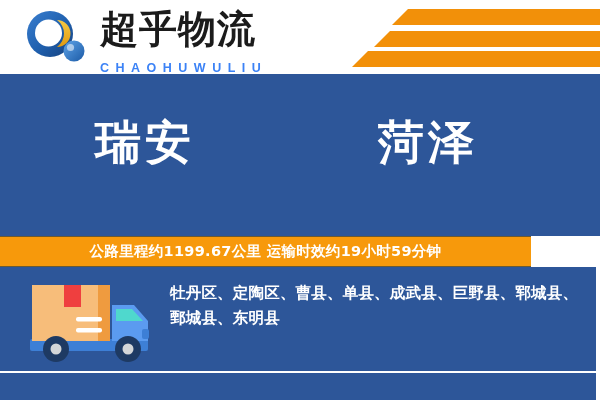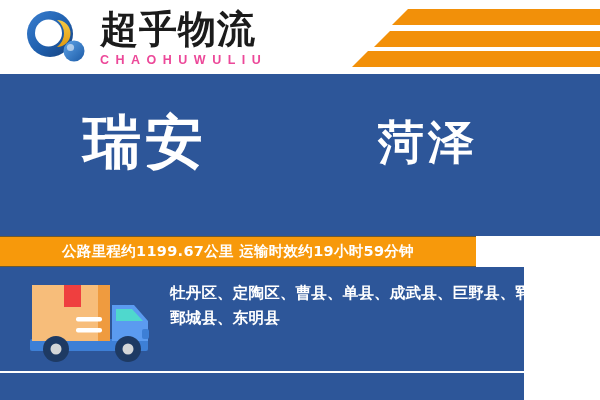--- a/index.html
+++ b/index.html
@@ -30,23 +30,23 @@
     position:absolute; left:100px; top:6px;
   }
   #brand-cn {
     font-family:"DejaVu Sans", sans-serif;
     font-size:38px; font-weight:bold; color:#1b1b1b;
     letter-spacing:1px; line-height:46px;
     white-space:nowrap;
   }
   #brand-en {
     font-family:"Liberation Sans", sans-serif;
-    font-size:12.5px; font-weight:bold; color:#ec4899;
+    font-size:12.5px; font-weight:bold; color:#3b82f6;
     letter-spacing:6.5px; line-height:16px;
-    margin-top:0px; white-space:nowrap;
+    margin-top:8px; white-space:nowrap;
   }
   .stripe {
     position:absolute; height:16px;
     background:#f29009;
   }
   #stripe-1 { top:9px;  left:392px; width:208px;
               clip-path:polygon(16px 0, 100% 0, 100% 100%, 0 100%); }
   #stripe-2 { top:31px; left:374px; width:226px;
               clip-path:polygon(16px 0, 100% 0, 100% 100%, 0 100%); }
   #stripe-3 { top:51px; left:352px; width:248px;
@@ -56,21 +56,21 @@
   #route-panel {
     position:absolute; left:0; top:72px;
     width:600px; height:164px;
     background:#2d5699;
     border-top:2px solid #ffffff;
   }
   #city-from {
     position:absolute; left:60px; top:40px;
     width:170px; text-align:center;
     font-family:"DejaVu Sans", sans-serif;
-    font-size:58px; font-weight:bold; color:#ffffff;
+    font-size:46px; font-weight:bold; color:#ffffff;
     letter-spacing:4px; line-height:56px;
     white-space:nowrap;
   }
   #city-to {
     position:absolute; left:378px; top:40px;
     width:180px; 
     font-family:"DejaVu Sans", sans-serif;
     font-size:46px; font-weight:bold; color:#ffffff;
     letter-spacing:4px; line-height:56px;
     white-space:nowrap;
@@ -89,36 +89,36 @@
   }
   #roundtrip-note {
     font-family:"DejaVu Sans", sans-serif;
     font-size:14px; font-weight:bold; color:#ffffff;
     line-height:18px; white-space:nowrap; margin-top:3px;
   }
 
   
   #info-bar {
     position:absolute; left:0; top:236px;
-    width:476px; height:31px;
+    width:531px; height:31px;
     background:#f7990b;
     border-top:1px solid #6b5a33;
     border-bottom:1px solid #6b5a33;
     display:flex; align-items:center; justify-content:center;
   }
   #info-text {
     font-family:"DejaVu Sans", sans-serif;
     font-size:14.5px; font-weight:bold; color:#ffffff;
     letter-spacing:0.3px; white-space:nowrap;
   }
 
   
   #coverage-panel {
     position:absolute; left:0; top:267px;
-    width:524px; height:133px;
+    width:596px; height:133px;
     background:#2d5699;
   }
   #truck-wrap {
     position:absolute; left:24px; top:10px;
     width:136px; height:96px;
   }
   #district-text {
     position:absolute; left:170px; top:14px;
     width:410px;
     font-family:"DejaVu Sans", sans-serif;

